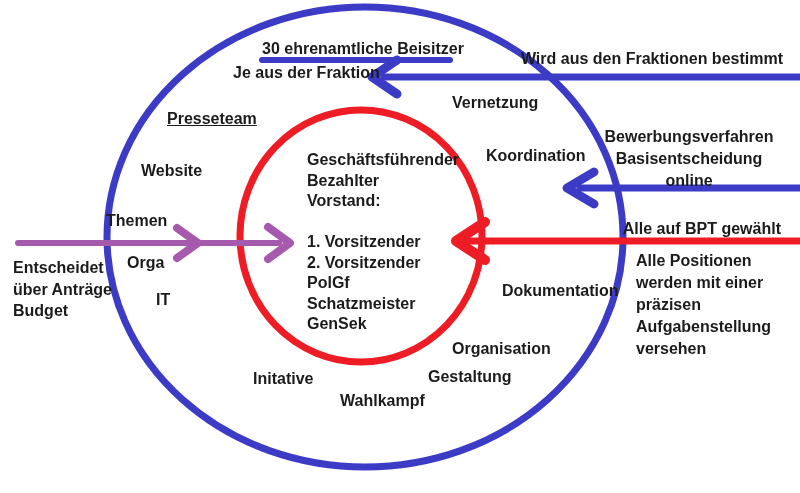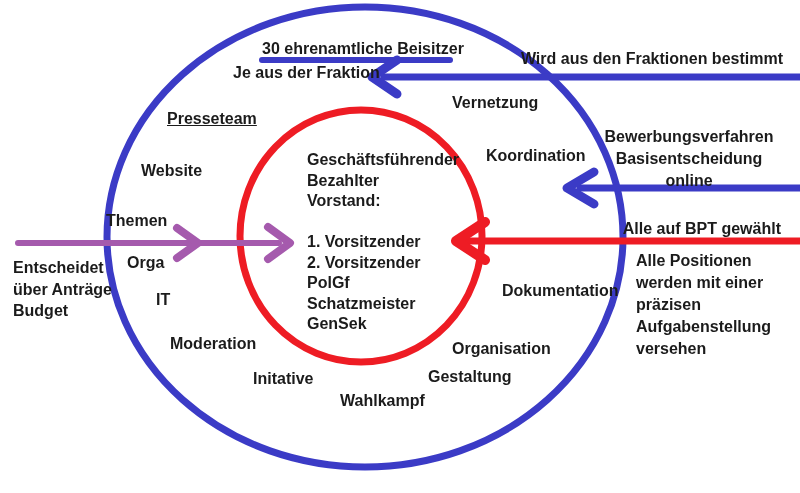--- a/index.html
+++ b/index.html
@@ -66,21 +66,20 @@
 
   <div class="note" style="left:13px;top:257px;">Entscheidet
 über Anträge
 Budget</div>
 
   <div class="lbl" style="left:167px;top:109px;text-decoration:underline;">Presseteam</div>
   <div class="lbl" style="left:141px;top:161px;">Website</div>
   <div class="lbl" style="left:106px;top:211px;">Themen</div>
   <div class="lbl" style="left:127px;top:253px;">Orga</div>
   <div class="lbl" style="left:149px;top:290px;margin-left:7px;">IT</div>
-  <div class="lbl" style="left:170px;top:334px;">Moderation</div>
   <div class="lbl" style="left:253px;top:369px;">Initative</div>
   <div class="lbl" style="left:428px;top:367px;">Gestaltung</div>
   <div class="lbl" style="left:340px;top:391px;">Wahlkampf</div>
   <div class="lbl" style="left:452px;top:339px;">Organisation</div>
   <div class="lbl" style="left:502px;top:281px;">Dokumentation</div>
   <div class="lbl" style="left:452px;top:93px;">Vernetzung</div>
   <div class="lbl" style="left:486px;top:146px;">Koordination</div>
 
   <div class="center-block">Geschäftsführender
 Bezahlter

